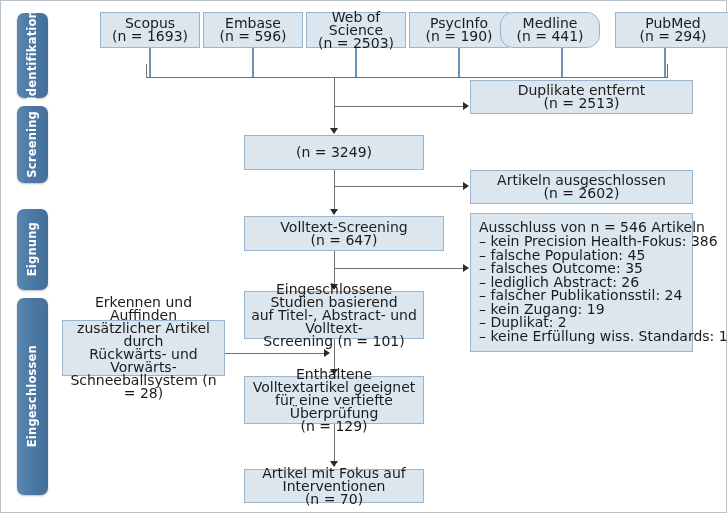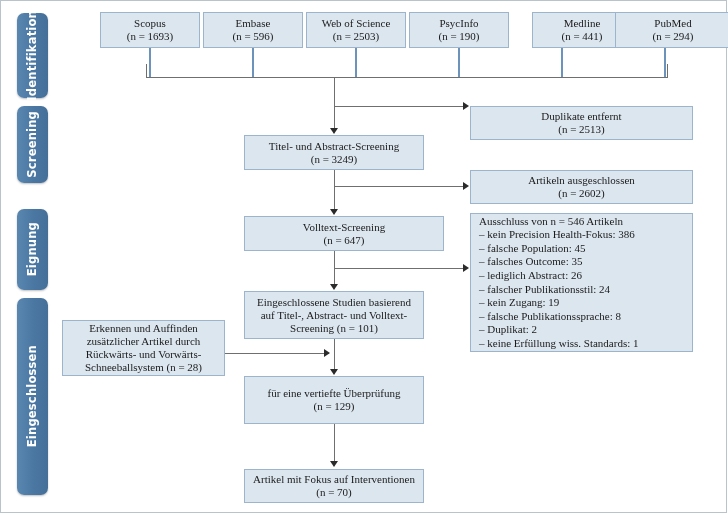--- a/index.html
+++ b/index.html
@@ -54,28 +54,27 @@
     line-height: 1;
   }
 
   
   .box {
     position: absolute;
     background: #dce6ef;
     border: 1px solid #9cb4cc;
     box-sizing: border-box;
     color: #1b1b1b;
-    font-size: 11px;
+    font-size: 14px;
     line-height: 13px;
     display: flex;
     align-items: center;
     justify-content: center;
     text-align: center;
     padding: 2px 4px;
-    font-family: Liberation Serif, serif;
   }
   .box .inner {
     width: 100%;
   }
   .box.left-align {
     justify-content: flex-start;
     text-align: left;
     padding: 5px 8px;
   }
   .box.left-align .inner {
@@ -166,21 +165,21 @@
       <div>Web of Science</div>
       <div>(n = 2503)</div>
     </div>
   </div>
   <div class="box" style="left:409px; top:12px; width:100px; height:36px;">
     <div class="inner">
       <div>PsycInfo</div>
       <div>(n = 190)</div>
     </div>
   </div>
-  <div class="box" style="left:532px; top:12px; width:100px; height:36px;">
+  <div class="box" style="left:500px; top:12px; width:100px; height:36px;border-radius:13px;">
     <div class="inner">
       <div>Medline</div>
       <div>(n = 441)</div>
     </div>
   </div>
   <div class="box" style="left:615px; top:12px; width:116px; height:36px;">
     <div class="inner">
       <div>PubMed</div>
       <div>(n = 294)</div>
     </div>
@@ -196,30 +195,29 @@
   <div class="rail" style="left:146px; top:77px; width:522px;"></div>
   <div class="rail-end" style="left:146px; top:64px; height:14px;"></div>
   <div class="rail-end" style="left:667px; top:64px; height:14px;"></div>
 
   <div class="vline" style="left:334px; top:77px; height:53px;"></div>
   <div class="arrow-down" style="left:330px; top:128px;"></div>
 
   <div class="hline" style="left:334px; top:106px; width:130px;"></div>
   <div class="arrow-right" style="left:463px; top:102px;"></div>
 
-  <div class="box" style="left:470px; top:106px; width:223px; height:34px;">
+  <div class="box" style="left:470px; top:80px; width:223px; height:34px;">
     <div class="inner">
       <div>Duplikate entfernt</div>
       <div>(n = 2513)</div>
     </div>
   </div>
 
   <div class="box" style="left:244px; top:135px; width:180px; height:35px;">
     <div class="inner">
-      <div>Titel- und Abstract-Screening</div>
       <div>(n = 3249)</div>
     </div>
   </div>
 
   <div class="vline" style="left:334px; top:170px; height:42px;"></div>
   <div class="arrow-down" style="left:330px; top:209px;"></div>
   <div class="hline" style="left:334px; top:186px; width:130px;"></div>
   <div class="arrow-right" style="left:463px; top:182px;"></div>
 
   <div class="box" style="left:470px; top:170px; width:223px; height:34px;">
@@ -243,21 +241,20 @@
 
   <div class="box left-align" style="left:470px; top:213px; width:223px; height:139px;">
     <div class="inner">
       <span class="excl-line">Ausschluss von n = 546 Artikeln</span>
       <span class="excl-line">– kein Precision Health-Fokus: 386</span>
       <span class="excl-line">– falsche Population: 45</span>
       <span class="excl-line">– falsches Outcome: 35</span>
       <span class="excl-line">– lediglich Abstract: 26</span>
       <span class="excl-line">– falscher Publikationsstil: 24</span>
       <span class="excl-line">– kein Zugang: 19</span>
-      <span class="excl-line">– falsche Publikationssprache: 8</span>
       <span class="excl-line">– Duplikat: 2</span>
       <span class="excl-line">– keine Erfüllung wiss. Standards: 1</span>
     </div>
   </div>
 
   <div class="box" style="left:244px; top:291px; width:180px; height:48px;">
     <div class="inner">
       <div>Eingeschlossene Studien basierend</div>
       <div>auf Titel-, Abstract- und Volltext-</div>
       <div>Screening (n = 101)</div>
@@ -274,20 +271,21 @@
   </div>
 
   <div class="hline" style="left:225px; top:353px; width:104px;"></div>
   <div class="arrow-right" style="left:324px; top:349px;"></div>
 
   <div class="vline" style="left:334px; top:339px; height:32px;"></div>
   <div class="arrow-down" style="left:330px; top:369px;"></div>
 
   <div class="box" style="left:244px; top:376px; width:180px; height:48px;">
     <div class="inner">
+      <div>Enthaltene Volltextartikel geeignet</div>
       <div>für eine vertiefte Überprüfung</div>
       <div>(n = 129)</div>
     </div>
   </div>
 
   <div class="vline" style="left:334px; top:424px; height:40px;"></div>
   <div class="arrow-down" style="left:330px; top:461px;"></div>
 
   <div class="box" style="left:244px; top:469px; width:180px; height:34px;">
     <div class="inner">

